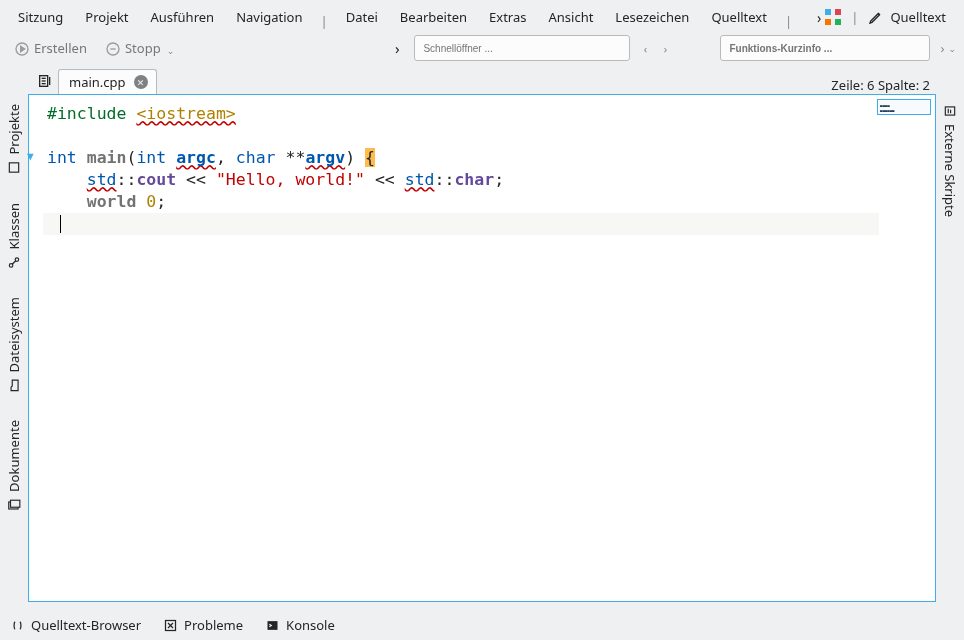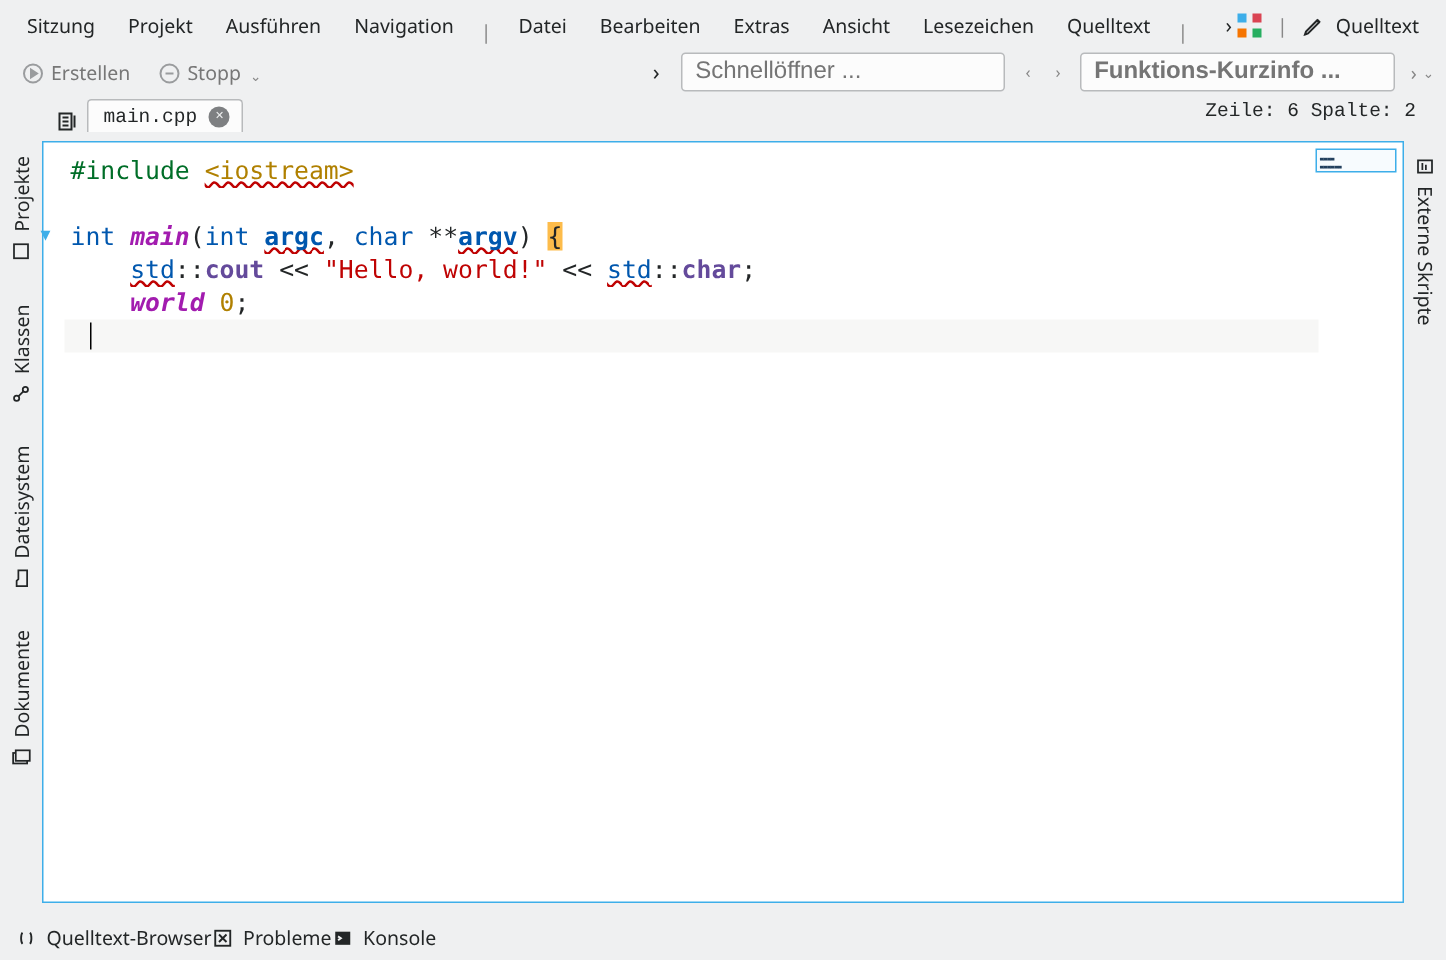--- a/index.html
+++ b/index.html
@@ -15,67 +15,67 @@
 .colorgrid::after { content:""; position:absolute; width:6px; height:6px; background:#da4453; top:0; right:0; box-shadow: 0 10px 0 #27ae60, -10px 10px 0 #f67400;}
 .pencil { display:inline-block; width:16px; height:16px; position:relative;}
 .pencil svg { width:16px; height:16px; }
 
 
 .toolbar { display: flex; align-items: center; height: 36px; padding: 0 8px; gap: 6px; }
 .tool-btn { display: flex; align-items: flex-end; gap: 4px; padding: 4px 6px; color: #777; cursor:pointer;}
 .tool-btn svg { width: 16px; height: 16px; }
 .tool-btn .chev { font-size:9px; margin-left:2px; color:#888;}
 .toolbar .arrow-btn { width: 22px; height:22px; display:flex; align-items:center; justify-content:center; cursor:pointer; color:#232627;}
-.toolbar input.quick { height: 26px; border: 1px solid #b8babc; border-radius: 3px; padding: 0 8px; background: #fcfcfc; font-size: 16px; outline:none; }
+.toolbar input.quick { height: 26px; border: 1px solid #b8babc; border-radius: 3px; padding: 0 8px; background: #fcfcfc; font-size: 10px; outline:none; }
 .toolbar input.quick:first-of-type { width: 216px; }
-.toolbar input.quick.fn { width: 210px; }
+.toolbar input.quick.fn { width: 210px; margin-left: 40px; }
 .arrow-group { display:flex; gap:2px; }
 .arrow-group span { width:18px; text-align:center; color:#888; cursor:pointer; font-size:11px;}
 .toolbar .end-arrows { display:flex; gap:4px; align-items:center; margin-left:4px;}
 
 
-.tabrow { display:flex; align-items:flex-start; height:28px; padding-left:34px;font-family:Liberation Mono, monospace; }
+.tabrow { display:flex; align-items:flex-end; height:28px; padding-left:34px; }
 .doc-panel-icon { position:absolute; left:36px; top:72px; width:18px; height:18px; display:flex; align-items:center; justify-content:center; cursor:pointer;}
 .tab { display:flex; align-items:center; background:#fcfcfc; border:1px solid #b8babc; border-bottom:none; border-top-left-radius:3px; border-top-right-radius:3px; padding: 3px 8px 3px 10px; gap:8px; margin-left:24px;}
 .tab .close { width:14px; height:14px; border-radius:50%; background:#7e8082; display:flex; align-items:center; justify-content:center; cursor:pointer;}
 .tab .close::before { content:"✕"; color:#eff0f1; font-size:9px; line-height:1; }
-.status { margin-left:auto; padding-right:20px; font-size:13px;}
+.status { margin-left:auto; padding-right:34px; font-size:13px;}
 
 
 .mainwrap { display:flex; height: 508px; }
 .leftpanel, .rightpanel { width: 28px; display:flex; flex-direction:column; align-items:center; padding-top:10px; gap:28px;}
 .side-item { writing-mode: vertical-rl; transform: rotate(180deg); display:flex; align-items:center; gap:6px; cursor:pointer; font-size:13px;}
 .side-item svg { transform: rotate(90deg); width:14px; height:14px; }
 .rightpanel .side-item { writing-mode: vertical-rl; transform:none; }
 .rightpanel .side-item svg { transform: rotate(-90deg); }
 
 
 .editor { flex:1; background:#fff; border:1px solid #3daee9; position:relative; font-family: "Hack", "DejaVu Sans Mono", monospace; font-size: 16.5px; }
 .minimap { position:absolute; top:4px; right:4px; width:54px; height:16px; border:1px solid #3daee9; background:#f7fbfe; font-size:4px; padding:2px; color:#23405e; overflow:hidden;}
 .code { padding: 8px 4px 0 4px; white-space:pre; line-height:22px;}
 .fold { position:absolute; left:-16px; top:55px; width:12px; color:#3daee9; cursor:pointer; font-size:11px;}
 .editor-wrap { position:relative; margin-left:14px;}
 .hl-line { position:absolute; left:0; right:56px; height:22px; top:118px; background:#f7f7f6;}
 .cursor { display:inline-block; width:1px; height:18px; background:#000; vertical-align:middle; position:absolute; top:120px; left:17px;}
 
 
-.kw { color:#a21caf; font-weight:bold;font-style:italic; }
+.kw { color:#737373; font-weight:bold; }
 .type { color:#0057ae; }
 .pre { color:#006e28; }
 .inc { color:#b08000; }
 .str { color:#bf0303; }
 .num { color:#b08000; }
 .fn { color:#644a9b; font-weight:bold;}
 .ns { color:#0057ae; text-decoration: underline wavy #bf0303; text-decoration-skip-ink:none;}
 .param { color:#0057ae; text-decoration: underline wavy #bf0303; text-decoration-skip-ink:none; font-weight:bold;}
 .underw { text-decoration: underline wavy #bf0303; text-decoration-skip-ink:none;}
 .hlb { background:#fdbc4b;}
 
 
-.bottombar { position:absolute; bottom:0; left:0; right:0; height:30px; display:flex; align-items:center; padding:0 10px; background:#eff0f1;}
+.bottombar { position:absolute; bottom:0; left:0; right:0; height:30px; display:flex; align-items:center; padding:0 10px; gap:22px; background:#eff0f1;}
 .bottom-item { display:flex; align-items:center; gap:6px; cursor:pointer;}
 .bottom-item svg { width:15px; height:15px;}
 </style>
 </head>
 <body>
 
 <div class="menubar">
   <span class="menu-item">Sitzung</span>
   <span class="menu-item">Projekt</span>
   <span class="menu-item">Ausführen</span>

